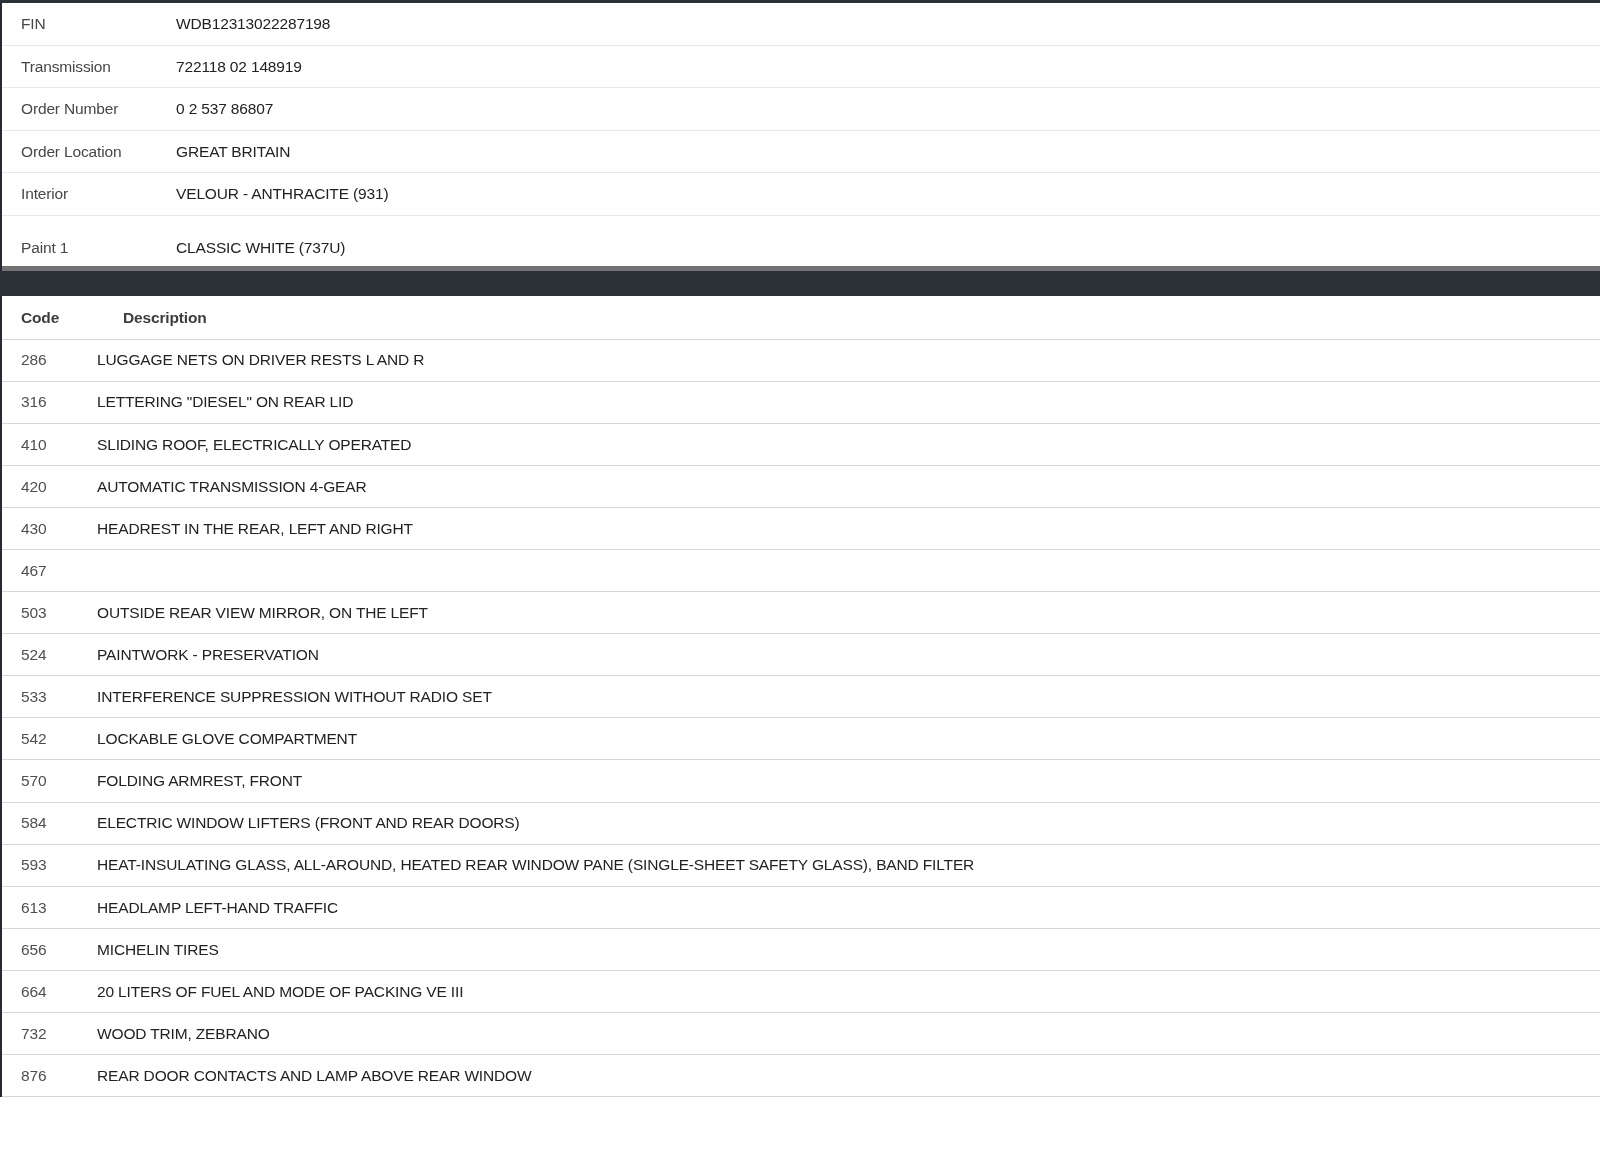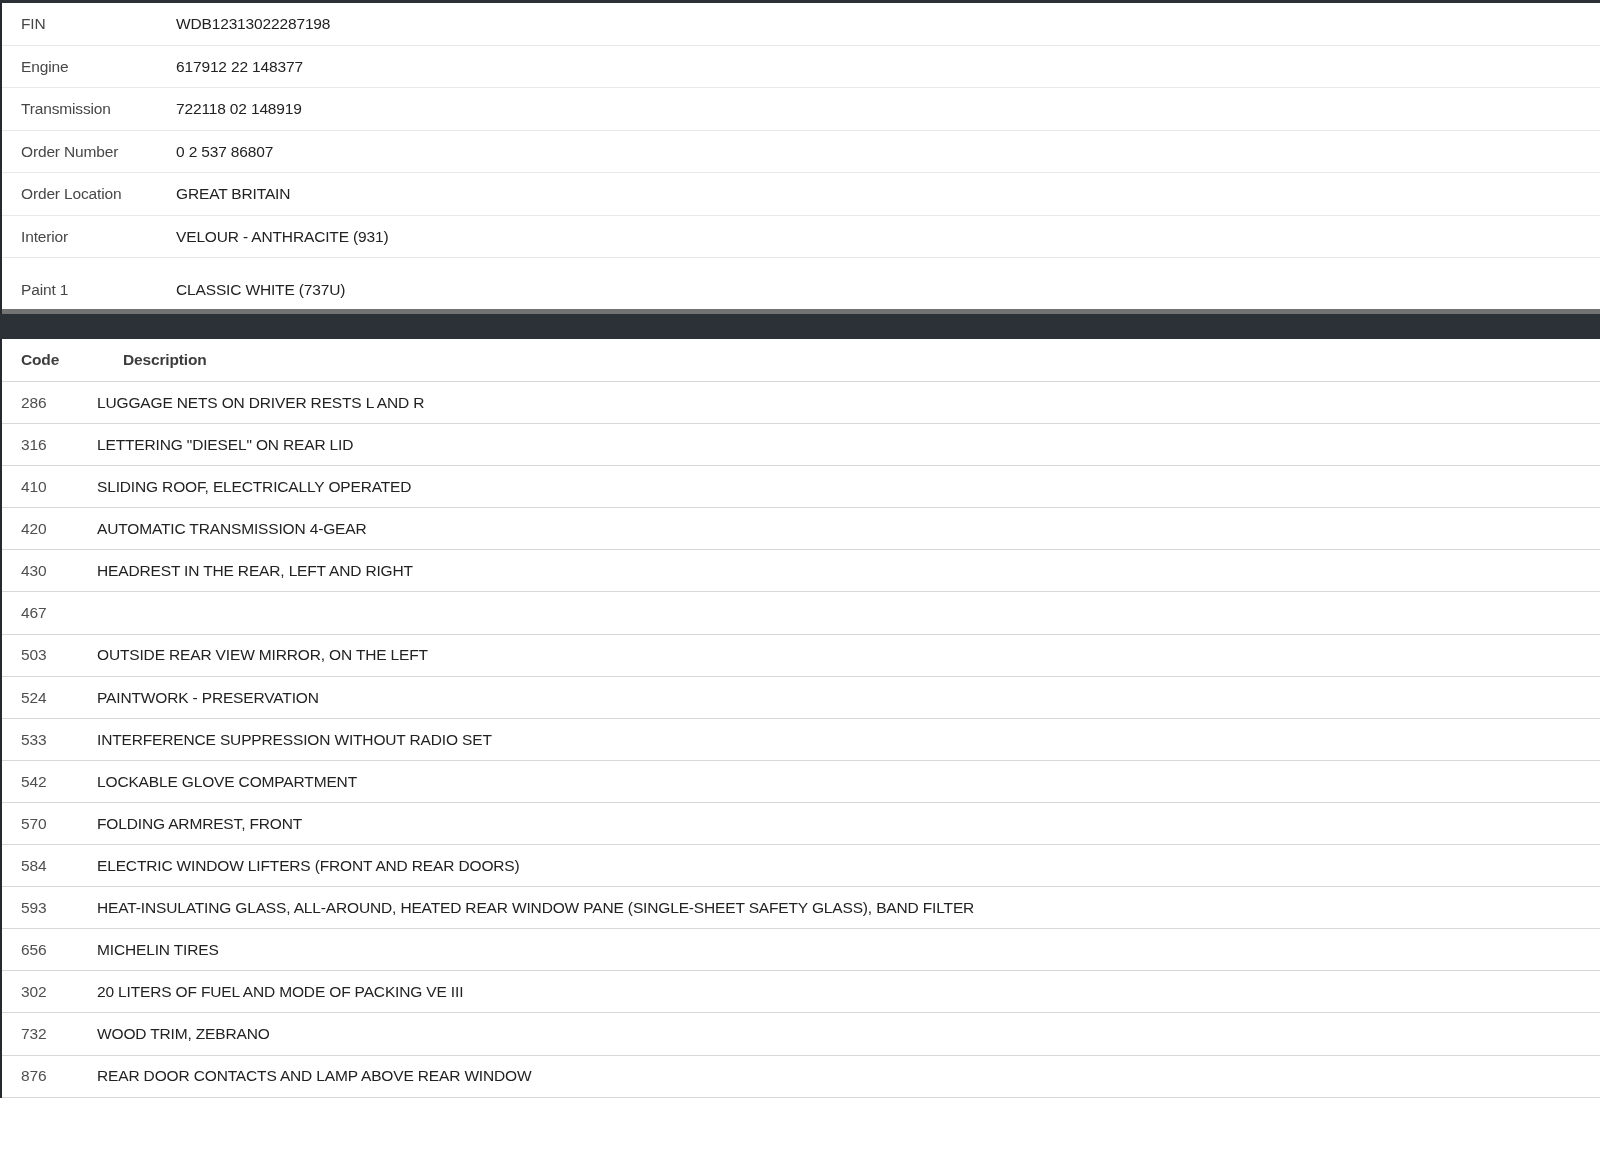--- a/index.html
+++ b/index.html
@@ -48,24 +48,20 @@
 </head>
 <body>
 
 <div class="page">
   <div class="top-border"></div>
 
   <section class="panel vehicle-info">
       <div class="v-row">
     <span class="v-label">FIN</span>
     <span class="v-value">WDB12313022287198</span>
-  </div>
-      <div class="v-row">
-    <span class="v-label">Engine</span>
-    <span class="v-value">617912 22 148377</span>
   </div>
       <div class="v-row">
     <span class="v-label">Transmission</span>
     <span class="v-value">722118 02 148919</span>
   </div>
       <div class="v-row">
     <span class="v-label">Order Number</span>
     <span class="v-value">0 2 537 86807</span>
   </div>
       <div class="v-row">
@@ -134,25 +130,29 @@
   </div>
       <div class="opt-row">
     <span class="code">584</span>
     <span class="desc">ELECTRIC WINDOW LIFTERS (FRONT AND REAR DOORS)</span>
   </div>
       <div class="opt-row">
     <span class="code">593</span>
     <span class="desc">HEAT-INSULATING GLASS, ALL-AROUND, HEATED REAR WINDOW PANE (SINGLE-SHEET SAFETY GLASS), BAND FILTER</span>
   </div>
       <div class="opt-row">
+    <span class="code">613</span>
+    <span class="desc">HEADLAMP LEFT-HAND TRAFFIC</span>
+  </div>
+      <div class="opt-row">
     <span class="code">656</span>
     <span class="desc">MICHELIN TIRES</span>
   </div>
       <div class="opt-row">
-    <span class="code">302</span>
+    <span class="code">664</span>
     <span class="desc">20 LITERS OF FUEL AND MODE OF PACKING VE III</span>
   </div>
       <div class="opt-row">
     <span class="code">732</span>
     <span class="desc">WOOD TRIM, ZEBRANO</span>
   </div>
       <div class="opt-row">
     <span class="code">876</span>
     <span class="desc">REAR DOOR CONTACTS AND LAMP ABOVE REAR WINDOW</span>
   </div>

